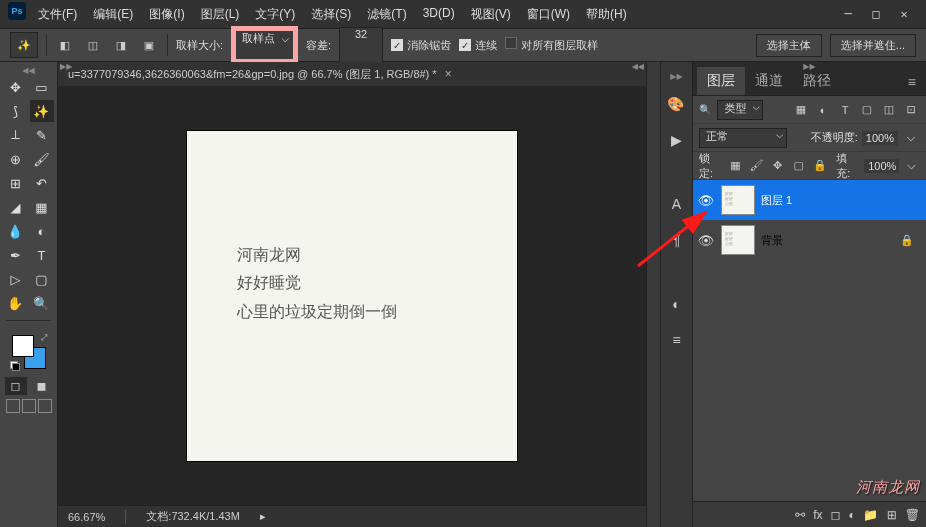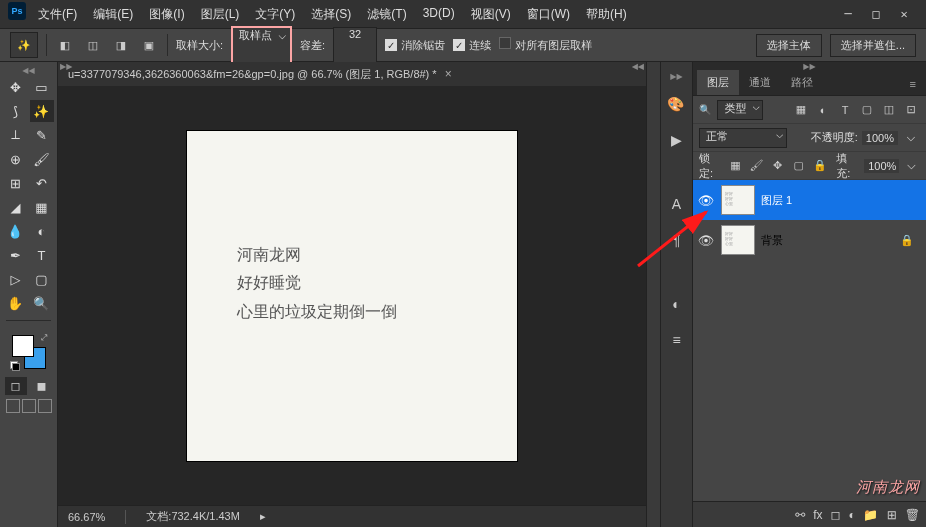--- a/index.html
+++ b/index.html
@@ -9,21 +9,21 @@
 .ps-logo{width:18px;height:18px;background:#001e36;border-radius:3px;color:#31a8ff;font-size:9px;font-weight:bold;display:flex;align-items:center;justify-content:center;margin-right:6px}
 .menubar{display:flex;gap:4px}
 .menu-item{padding:4px 6px;cursor:default;font-size:12px}
 .winbtns{display:flex;gap:0}
 .winbtn{width:28px;height:18px;display:flex;align-items:center;justify-content:center;color:#ccc;font-size:12px;font-family:monospace}
 .optionsbar{height:34px;background:#454545;border-top:1px solid #222;border-bottom:1px solid #222;display:flex;align-items:center;padding:0 10px;gap:8px;color:#ddd;font-size:11px}
 .opt-tool{width:28px;height:26px;background:#3a3a3a;border:1px solid #222;display:flex;align-items:center;justify-content:center;color:#ccc}
 .opt-sep{width:1px;height:22px;background:#2a2a2a}
 .opt-icon{width:20px;height:20px;display:flex;align-items:center;justify-content:center;color:#ccc;cursor:pointer}
 .opt-label{color:#ddd}
-.opt-select{background:#3a3a3a;border:2px solid #fca5a5;color:#ddd;height:38px;padding:0 18px 0 6px;font-size:11px;position:relative}
+.opt-select{background:#3a3a3a;border:5px solid #fca5a5;color:#ddd;height:38px;padding:0 18px 0 6px;font-size:11px;position:relative}
 .opt-select::after{content:"⌵";position:absolute;right:4px;top:2px;font-size:10px}
 .opt-input{background:#3a3a3a;border:1px solid #222;color:#ddd;height:37px;width:44px;text-align:center;font-size:11px}
 .chk{width:12px;height:12px;background:#ddd;display:inline-flex;align-items:center;justify-content:center;color:#333;font-size:10px;margin-right:4px}
 .chk.off{background:#3a3a3a;border:1px solid #666}
 .btn{background:#454545;border:1px solid #222;color:#ddd;padding:3px 10px;font-size:11px;cursor:pointer}
 .main{display:flex;height:465px}
 .toolbox{width:58px;background:#454545;border-right:1px solid #222;display:flex;flex-direction:column;align-items:center;padding:4px 0}
 .tool-collapse{width:100%;height:8px;display:flex;justify-content:center;align-items:center;color:#888;font-size:8px}
 .tool-grid{display:grid;grid-template-columns:24px 24px;gap:2px;margin-top:2px}
 .tool{width:24px;height:22px;display:flex;align-items:center;justify-content:center;color:#ddd;font-size:13px;cursor:pointer;position:relative}
@@ -48,21 +48,21 @@
 .canvas-text{position:absolute;left:50px;top:110px;color:#555;font-size:16px;line-height:1.8}
 .statusbar{height:22px;background:#323232;border-top:1px solid #222;display:flex;align-items:center;padding:0 10px;color:#ccc;font-size:11px;gap:20px}
 .status-sep{width:1px;height:14px;background:#555}
 .scrollbar-v{width:14px;background:#3a3a3a;border-left:1px solid #222}
 .right-dock{width:266px;background:#323232;display:flex;border-left:1px solid #222}
 .dock-icons{width:32px;background:#383838;border-right:1px solid #222;display:flex;flex-direction:column;align-items:center;padding-top:10px;gap:12px}
 .dock-icon{width:24px;height:24px;display:flex;align-items:center;justify-content:center;color:#ccc;font-size:14px;cursor:pointer}
 .di-collapse{font-size:8px;color:#888;height:8px}
 .panels{flex:1;display:flex;flex-direction:column;background:#323232}
 .panel-tabs{height:26px;background:#2a2a2a;display:flex;align-items:flex-end;border-bottom:1px solid #222;padding-left:4px}
-.ptab{padding:5px 10px;font-size:11px;color:#aaa;cursor:pointer}
+.ptab{padding:5px 10px;font-size:14px;color:#aaa;cursor:pointer}
 .ptab.active{background:#454545;color:#ddd}
 .panel-body{flex:1;background:#454545;display:flex;flex-direction:column}
 .panel-row{height:28px;display:flex;align-items:center;padding:0 6px;gap:4px;font-size:11px;color:#ddd;border-bottom:1px solid #3a3a3a}
 .psel{background:#3a3a3a;border:1px solid #222;color:#ddd;height:20px;padding:0 16px 0 6px;font-size:11px;position:relative}
 .psel::after{content:"⌵";position:absolute;right:3px;top:1px;font-size:9px}
 .picon{width:18px;height:18px;display:flex;align-items:center;justify-content:center;color:#ccc;cursor:pointer;font-size:11px}
 .pval{background:#3a3a3a;color:#ddd;padding:1px 4px;font-size:11px;min-width:34px;text-align:left}
 .layers{flex:1;overflow:auto}
 .layer{height:40px;display:flex;align-items:center;padding:0 4px;gap:6px;cursor:pointer}
 .layer.active{background:#1473e6;color:#fff}

